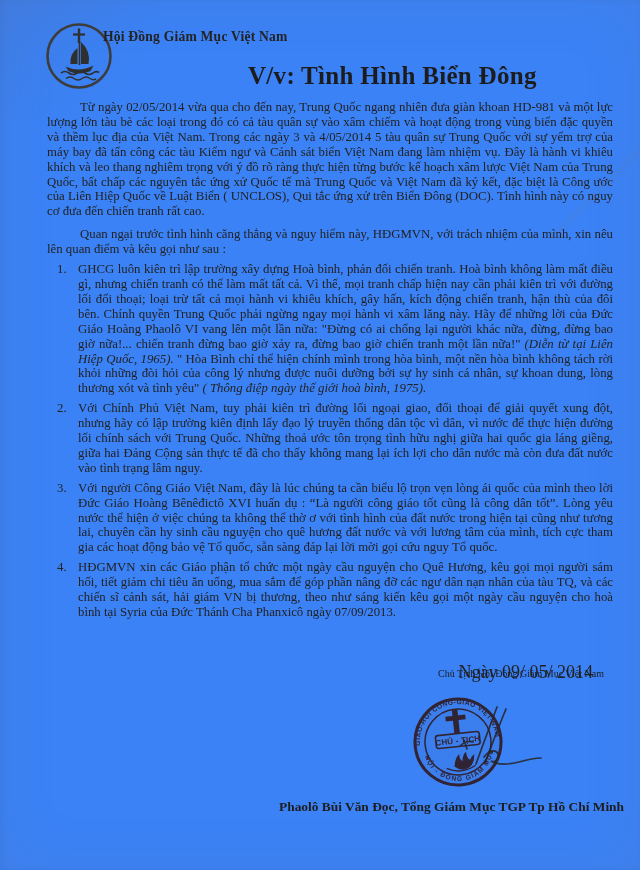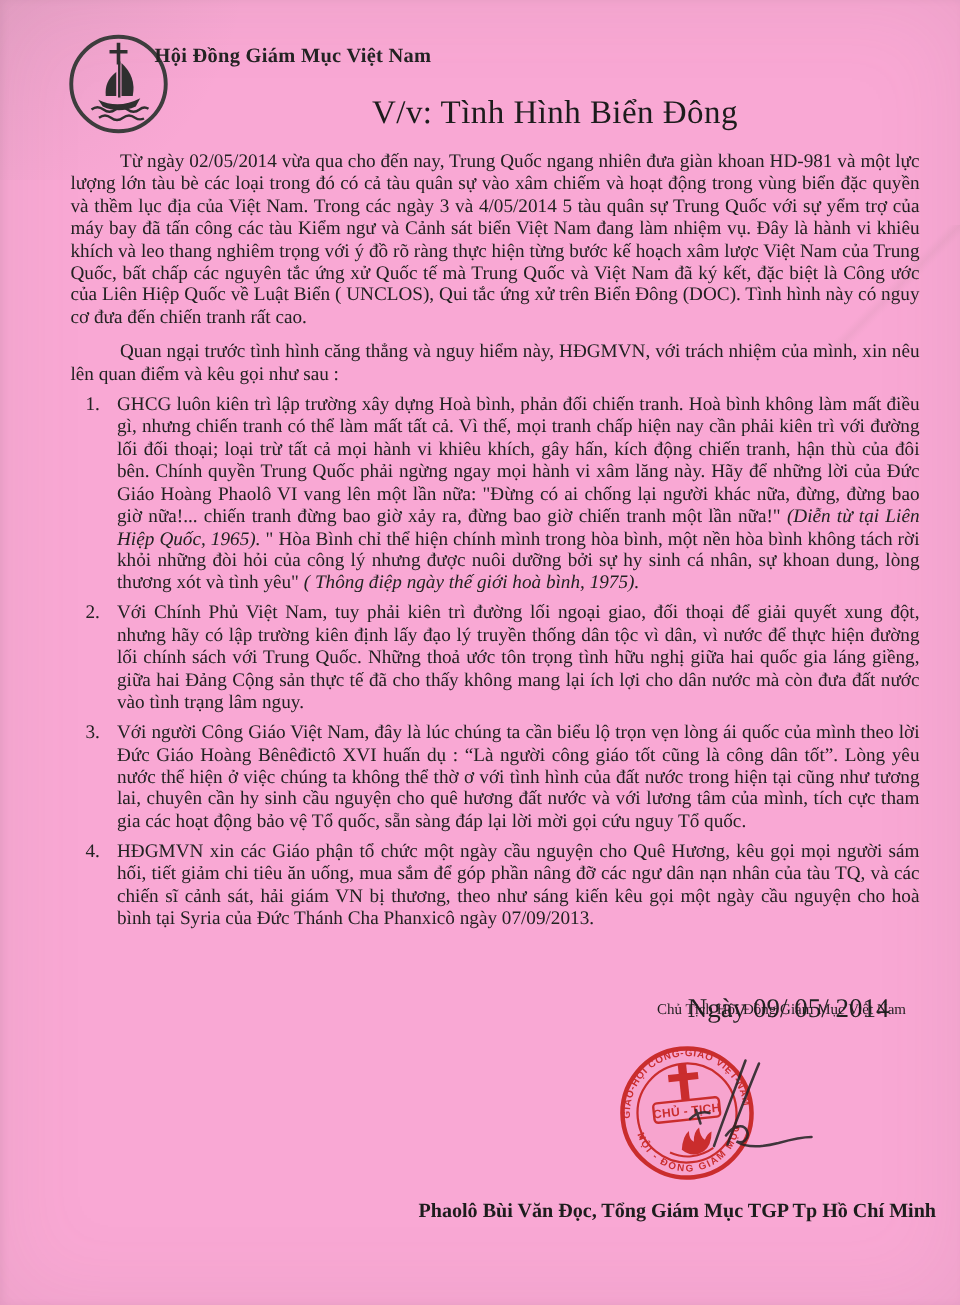--- a/index.html
+++ b/index.html
@@ -3,42 +3,42 @@
 <meta charset="utf-8">
 <style>
   html,body{margin:0;padding:0;}
   body{
     width:640px;height:870px;
     background:#e9e9e9;
     font-family:"Liberation Serif","DejaVu Serif",serif;
   }
   .page{
     position:relative;width:640px;height:870px;overflow:hidden;
-    background:#f9a8d4;
+    background:#3b82f6;
     color:#1e1e1e;
     box-shadow:inset 0 0 60px rgba(120,110,95,0.10), inset 2px 0 6px rgba(0,0,0,0.05);
   }
   .page::before{
     content:"";position:absolute;left:0;top:0;width:200px;height:120px;
     background:radial-gradient(circle at -20px -30px, rgba(90,90,90,0.12), rgba(0,0,0,0) 70%);
     pointer-events:none;
   }
   .page::after{
     content:"";position:absolute;right:0;top:150px;width:90px;height:90px;
     background:linear-gradient(135deg, rgba(0,0,0,0) 46%, rgba(120,110,100,0.07) 50%, rgba(0,0,0,0) 54%);
     pointer-events:none;
   }
   .logo{position:absolute;left:44px;top:21px;width:70px;height:70px;}
   .org-name{
     position:absolute;left:103px;top:29px;
     font-weight:bold;font-size:13.6px;letter-spacing:0.2px;color:#232323;
   }
   .doc-title{
     position:absolute;left:248px;top:62px;
-    font-weight:normal;font-size:22px;letter-spacing:0.3px;color:#1c1c1c;white-space:nowrap;
+    font-weight:bold;font-size:25px;letter-spacing:0.3px;color:#1c1c1c;white-space:nowrap;
   }
   .content{
     position:absolute;left:47px;top:100px;width:566px;
     font-size:12.8px;line-height:14.9px;text-align:justify;color:#222;
   }
   .para{margin:0;text-indent:33px;}
   .para.intro{margin-bottom:8px;}
   .para.appeal{margin-bottom:3px;}
   .para.closing{margin-top:2px;}
   .li{display:flex;margin:5px 0 5px 10px;}

